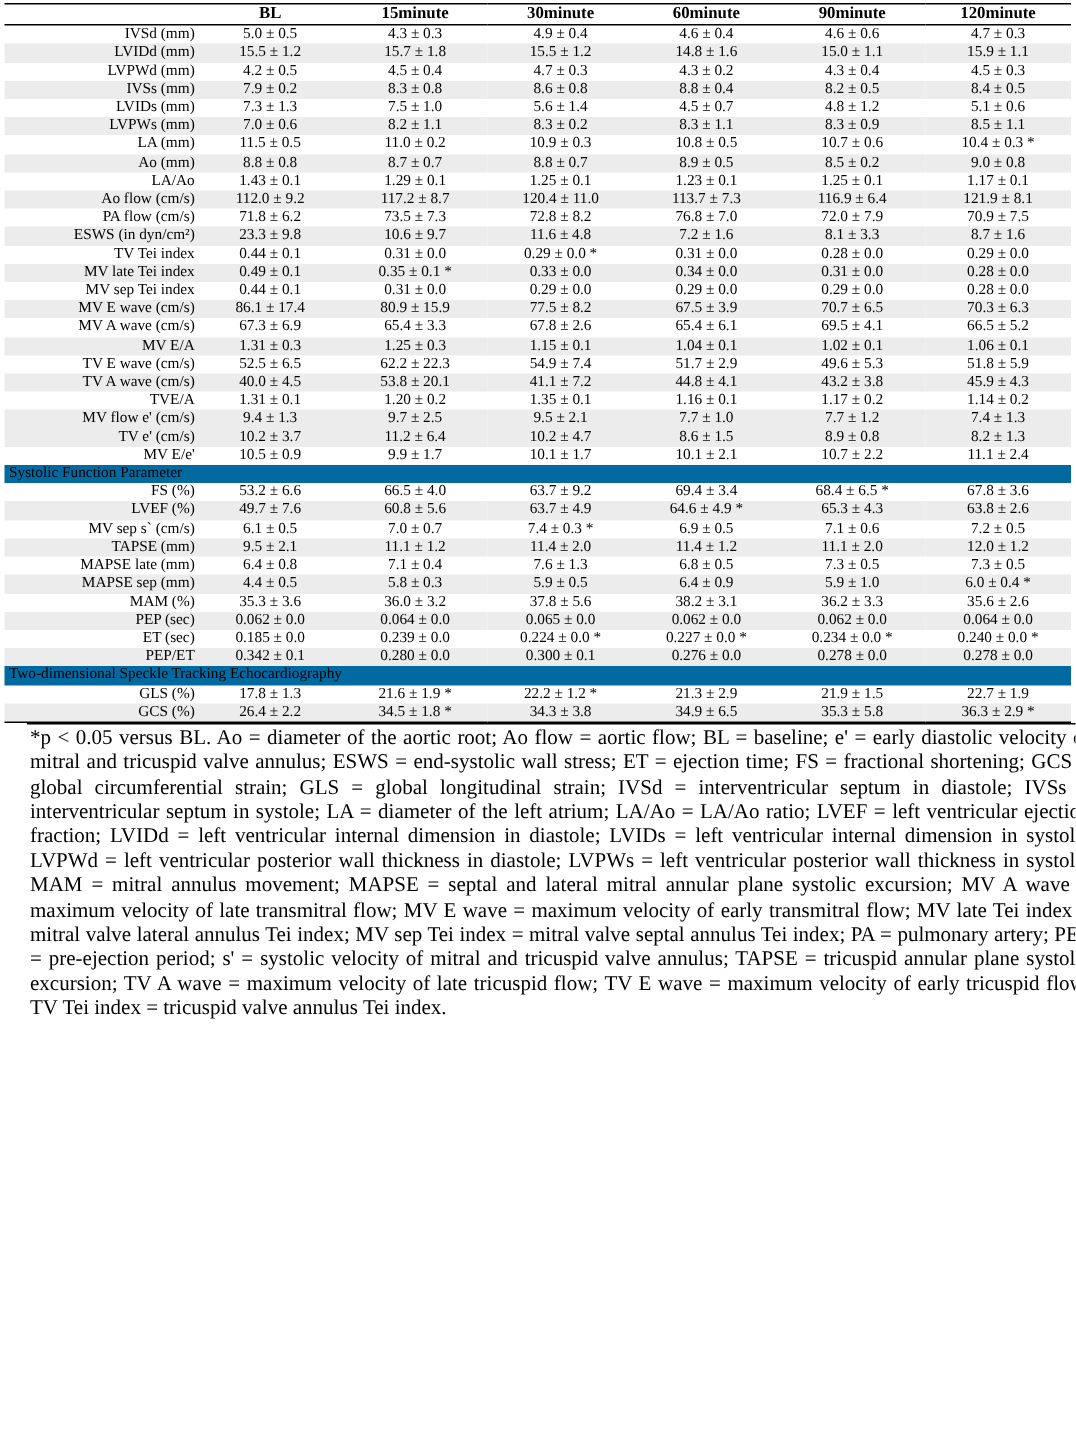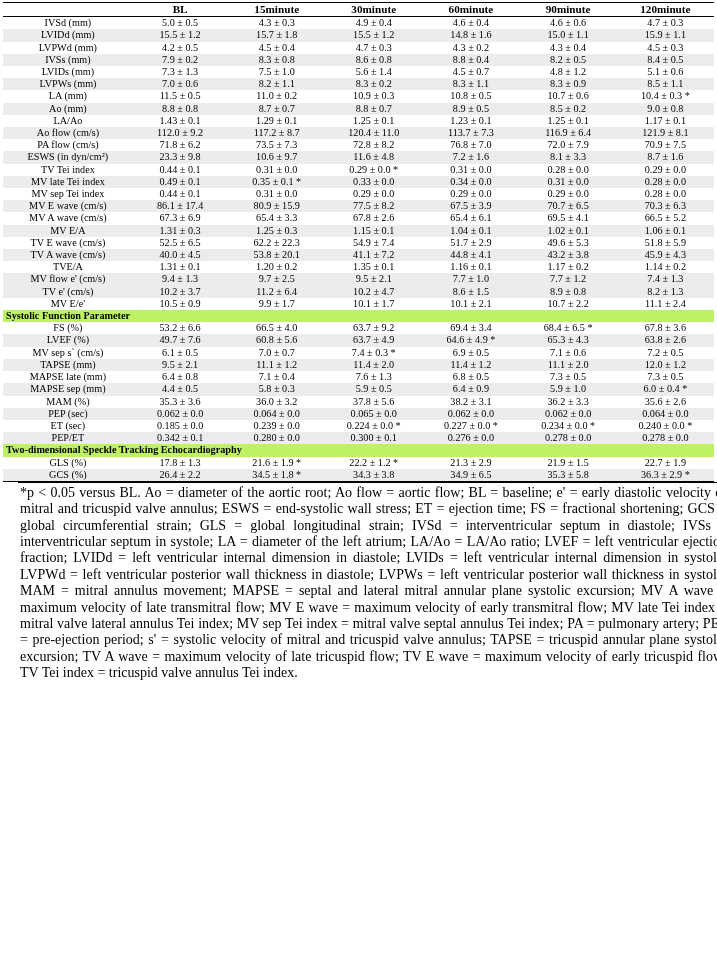--- a/index.html
+++ b/index.html
@@ -36,36 +36,36 @@
     padding-bottom: 2px;
     border-bottom: 1.2px solid #000;
   }
   thead th.lbl {
     text-align: left;
   }
   .hdr-top {
     border-top: 1.4px solid #000;
   }
   tbody td.lbl {
-    text-align: center;
+    text-align: right;
     padding-left: 3px;
     width: 128px;
   }
   tbody td.val {
     text-align: center;
     width: 97px;
   }
   tr.alt td {
     background: #ececec;
   }
   tr.section td {
     text-align: left;
-    font-weight: bold;
+    font-weight: normal;
     padding-left: 3px;
-    background: #bef264;
+    background: #0369a1;
   }
   .rule-bottom td {
     border-bottom: 1.2px solid #000;
   }
   .footnote {
     width: 711px;
     font-size: 14px;
     line-height: 1.17;
     text-align: justify;
     padding: 2px 2px 4px 2px;

